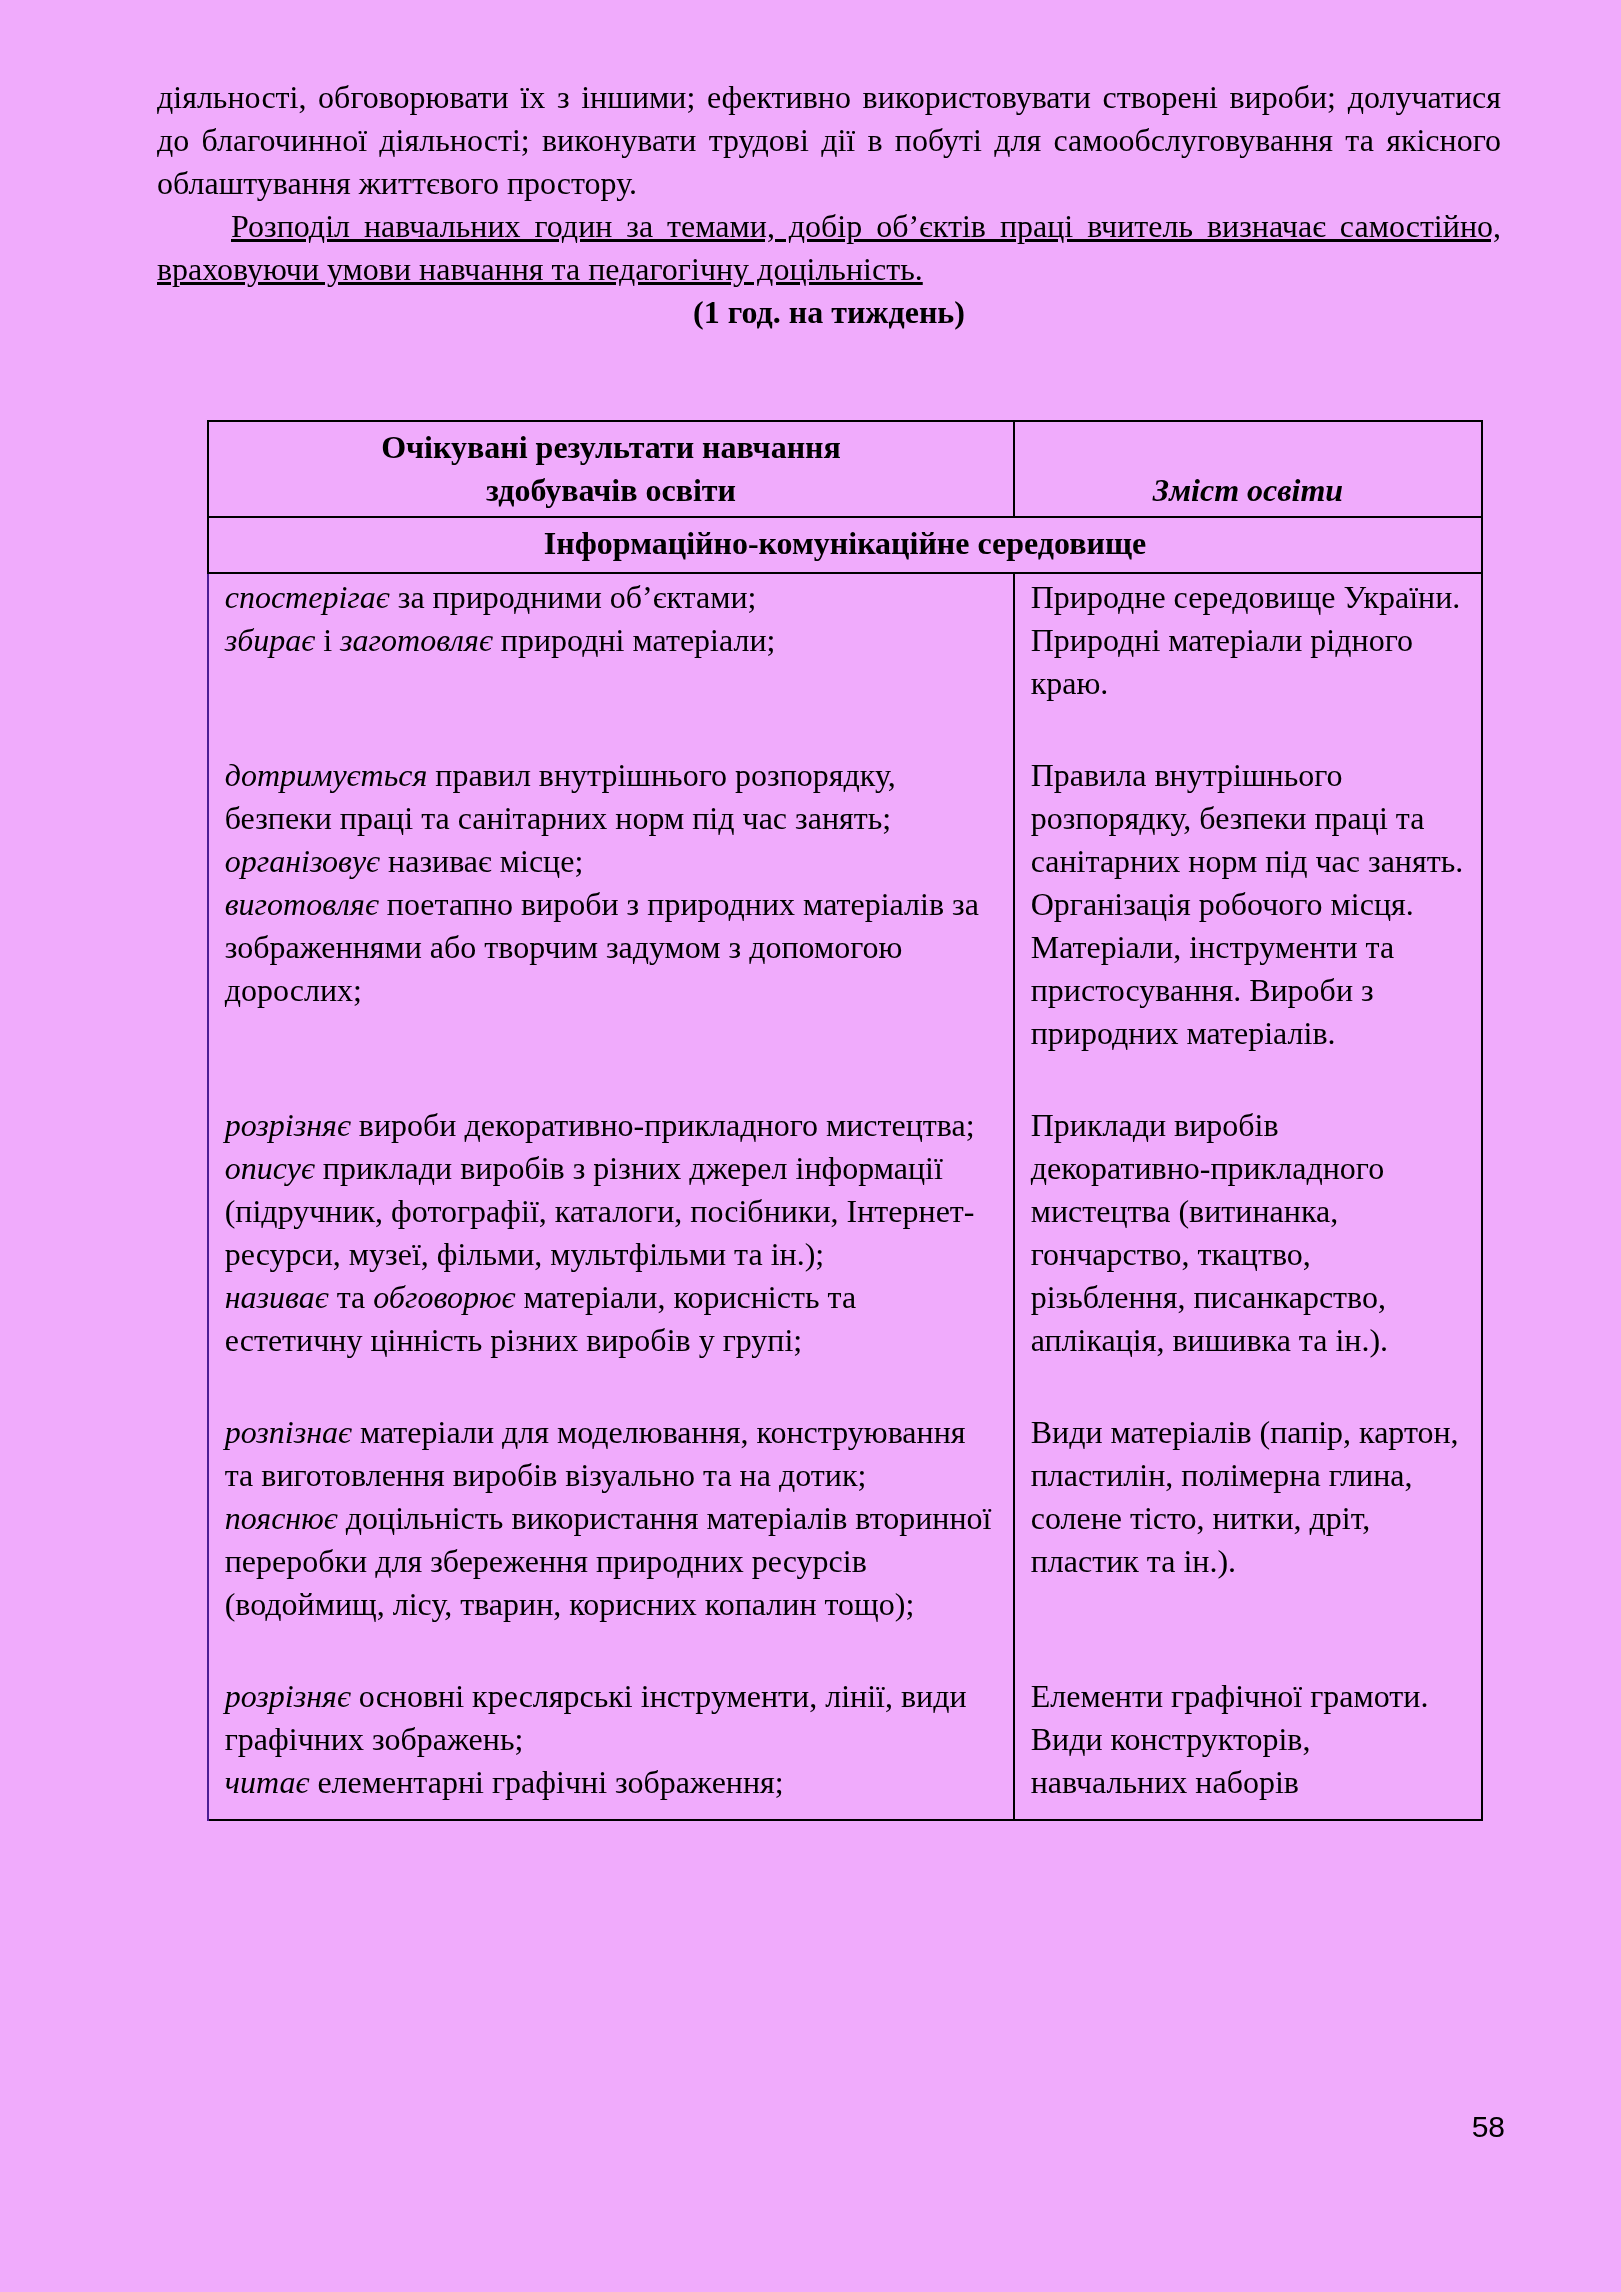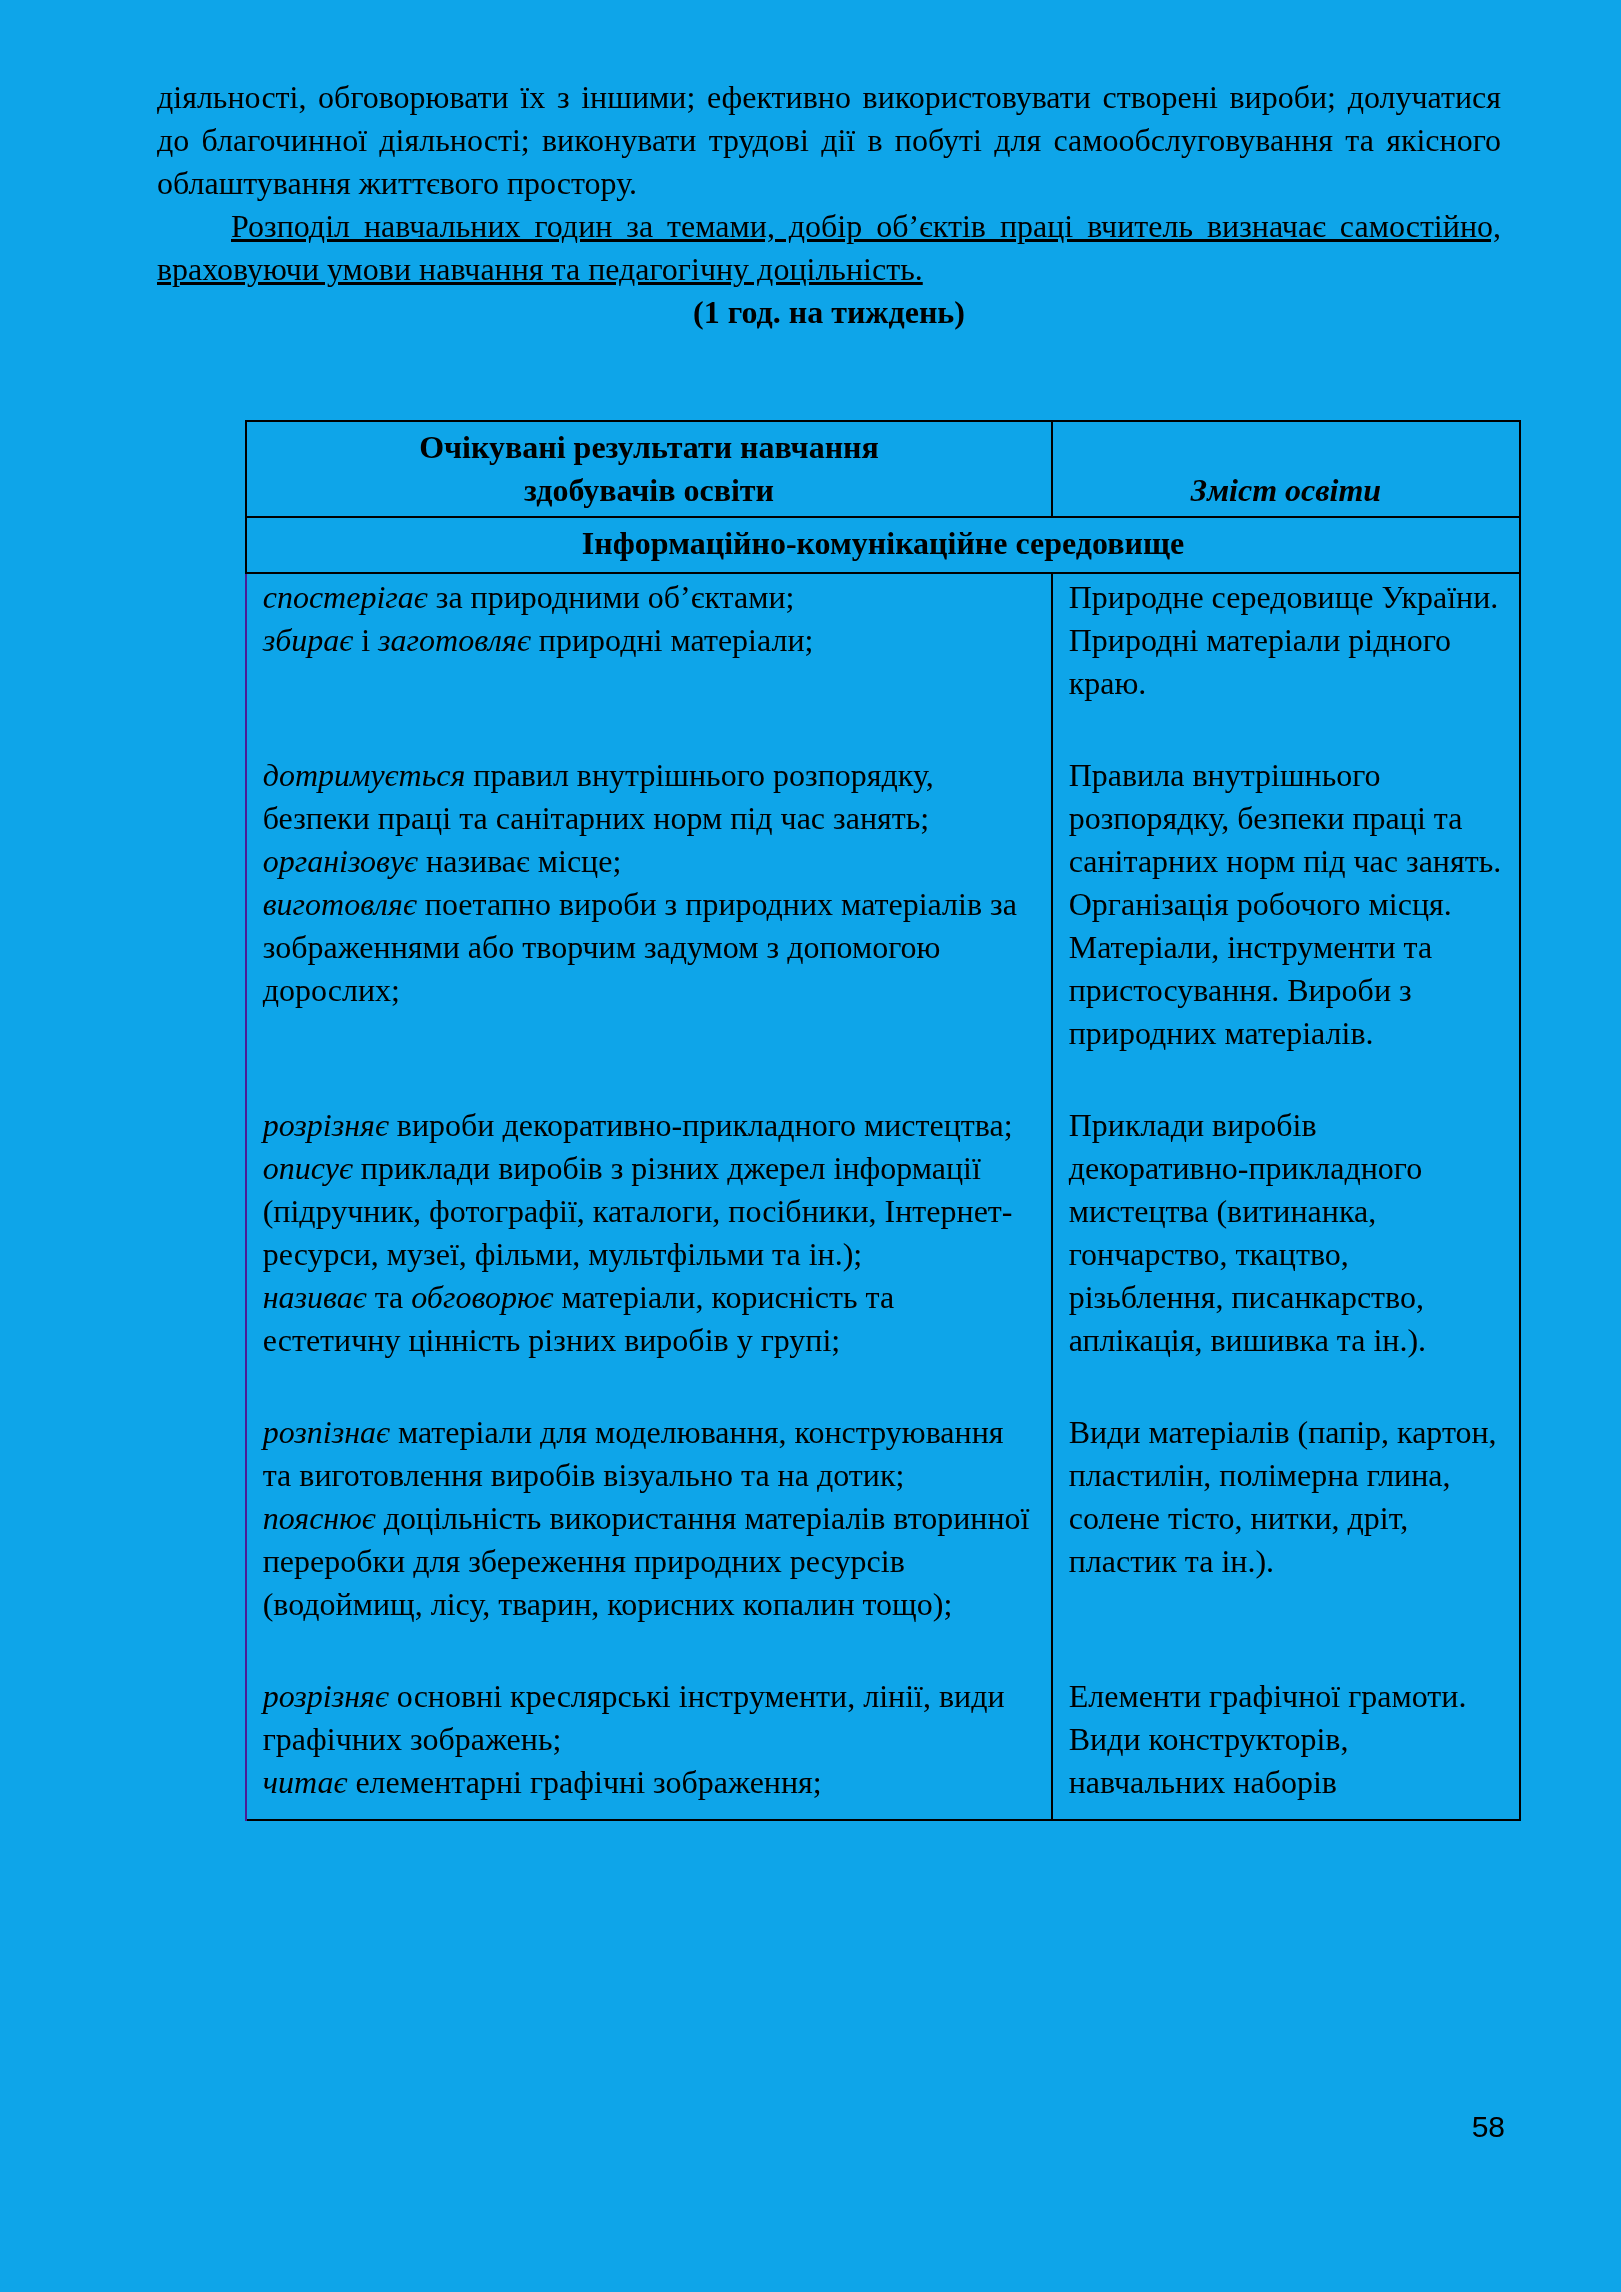--- a/index.html
+++ b/index.html
@@ -4,21 +4,21 @@
 <style>
   html, body {
     margin: 0;
     padding: 0;
     background: #ffffff;
   }
   .page {
     position: relative;
     width: 1621px;
     height: 2293px;
-    background: #0ea5e9;
+    background: #f0abfc;
     font-family: "Liberation Serif", "DejaVu Serif", serif;
     font-size: 32px;
     line-height: 43px;
     color: #000000;
     box-sizing: border-box;
     padding: 76px 120px 0 157px;
     overflow: hidden;
   }
   .body-par {
     margin: 0;
@@ -30,21 +30,21 @@
   }
   .center-title {
     text-align: center;
     font-weight: bold;
     margin: 0;
   }
   table.main-table {
     border-collapse: collapse;
     table-layout: fixed;
     width: 1273px;
-    margin-left: 88px;
+    margin-left: 50px;
     margin-top: 86px;
   }
   table.main-table, table.main-table th, table.main-table td.section {
     border: 2px solid #000000;
   }
   table.main-table th {
     font-weight: bold;
     text-align: center;
     padding: 3.9px 13.7px;
   }

